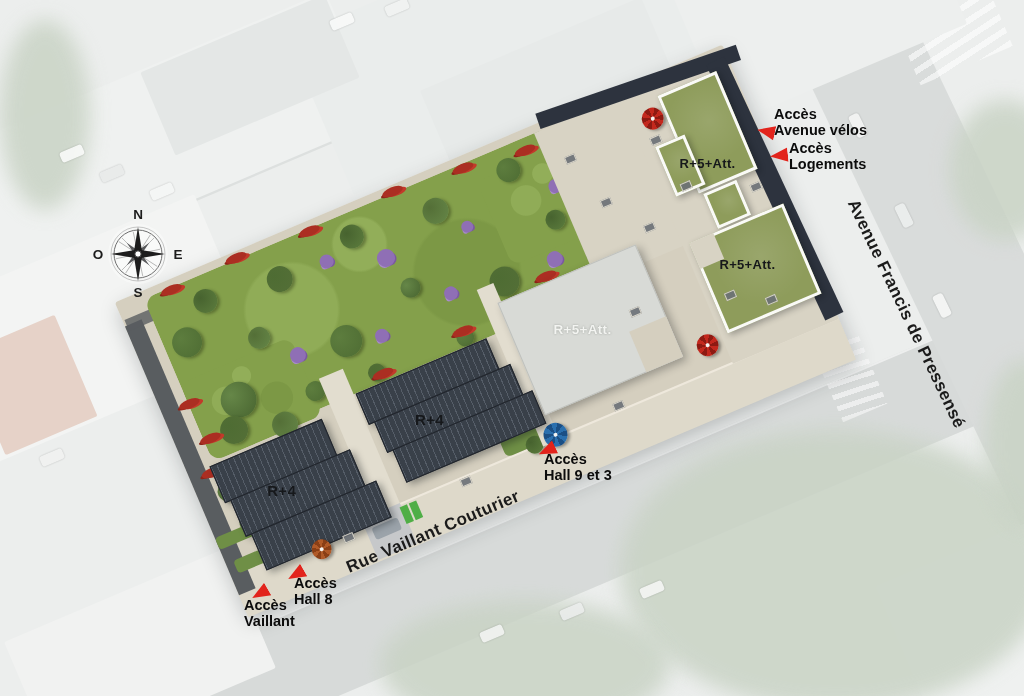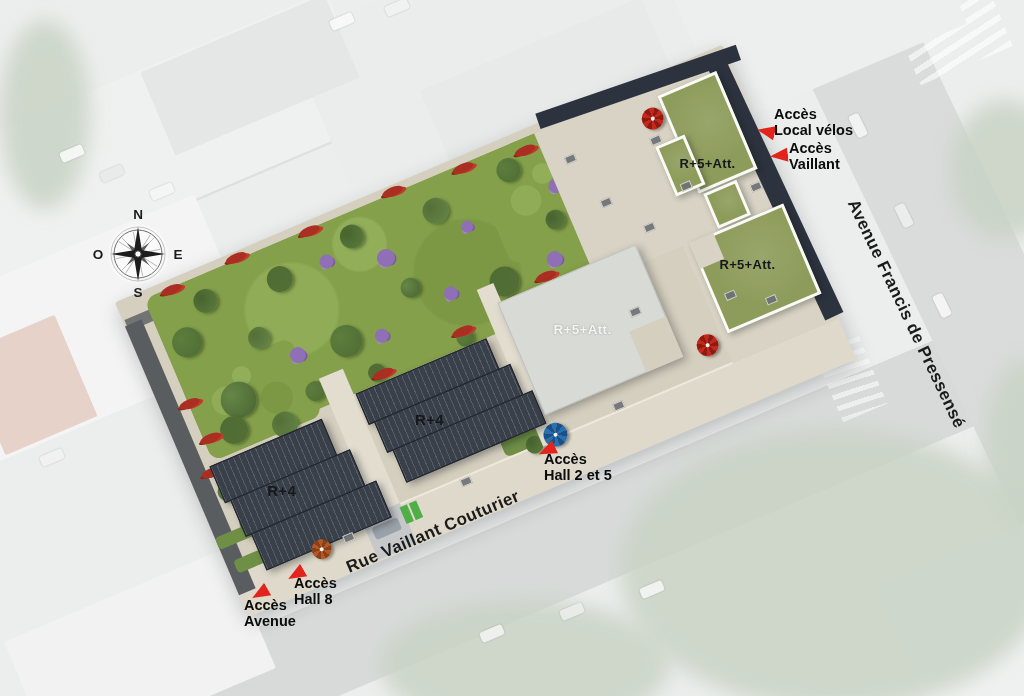--- a/index.html
+++ b/index.html
@@ -252,38 +252,38 @@
     <circle cx="50" cy="52" r="3.2" fill="#ffffff" stroke="#333" stroke-width="1"></circle>
     <text x="50" y="17" text-anchor="middle">N</text>
     <text x="50" y="95" text-anchor="middle">S</text>
     <text x="10" y="56.5" text-anchor="middle">O</text>
     <text x="90" y="56.5" text-anchor="middle">E</text>
   </svg>
 
   <div class="tri" style="left: 757px; top: 124px; transform: rotate(12deg); background: rgb(226, 36, 28);"></div>
   <div class="ax" style="left:774px;top:107px;">
     <div>Accès</div>
-    <div>Local vélos</div>
+    <div>Avenue vélos</div>
   </div>
   <div class="tri" style="left: 770px; top: 148px; transform: rotate(-6deg); background: rgb(226, 36, 28);"></div>
   <div class="ax" style="left:789px;top:141px;">
     <div>Accès</div>
-    <div>Vaillant</div>
+    <div>Logements</div>
   </div>
   <div class="tri" style="left: 538px; top: 443px; transform: rotate(-25deg); background: rgb(226, 36, 28);"></div>
   <div class="ax" style="left:544px;top:452px;">
     <div>Accès</div>
-    <div>Hall 2 et 5</div>
+    <div>Hall 9 et 3</div>
   </div>
   <div class="tri" style="left: 287px; top: 567px; transform: rotate(-30deg); background: rgb(226, 36, 28);"></div>
   <div class="ax" style="left:294px;top:576px;">
     <div>Accès</div>
     <div>Hall 8</div>
   </div>
   <div class="tri" style="left: 251px; top: 586px; transform: rotate(-30deg); background: rgb(226, 36, 28);"></div>
   <div class="ax" style="left:244px;top:598px;">
     <div>Accès</div>
-    <div>Avenue</div>
+    <div>Vaillant</div>
   </div>
 
   <div class="street" style="left:313px;top:522px;width:240px;transform:rotate(-23deg);">Rue Vaillant Couturier</div>
   <div class="street" style="left:766px;top:304px;width:280px;transform:rotate(64.5deg);">Avenue Francis de Pressensé</div>
 </div>
 
 </body></html>

